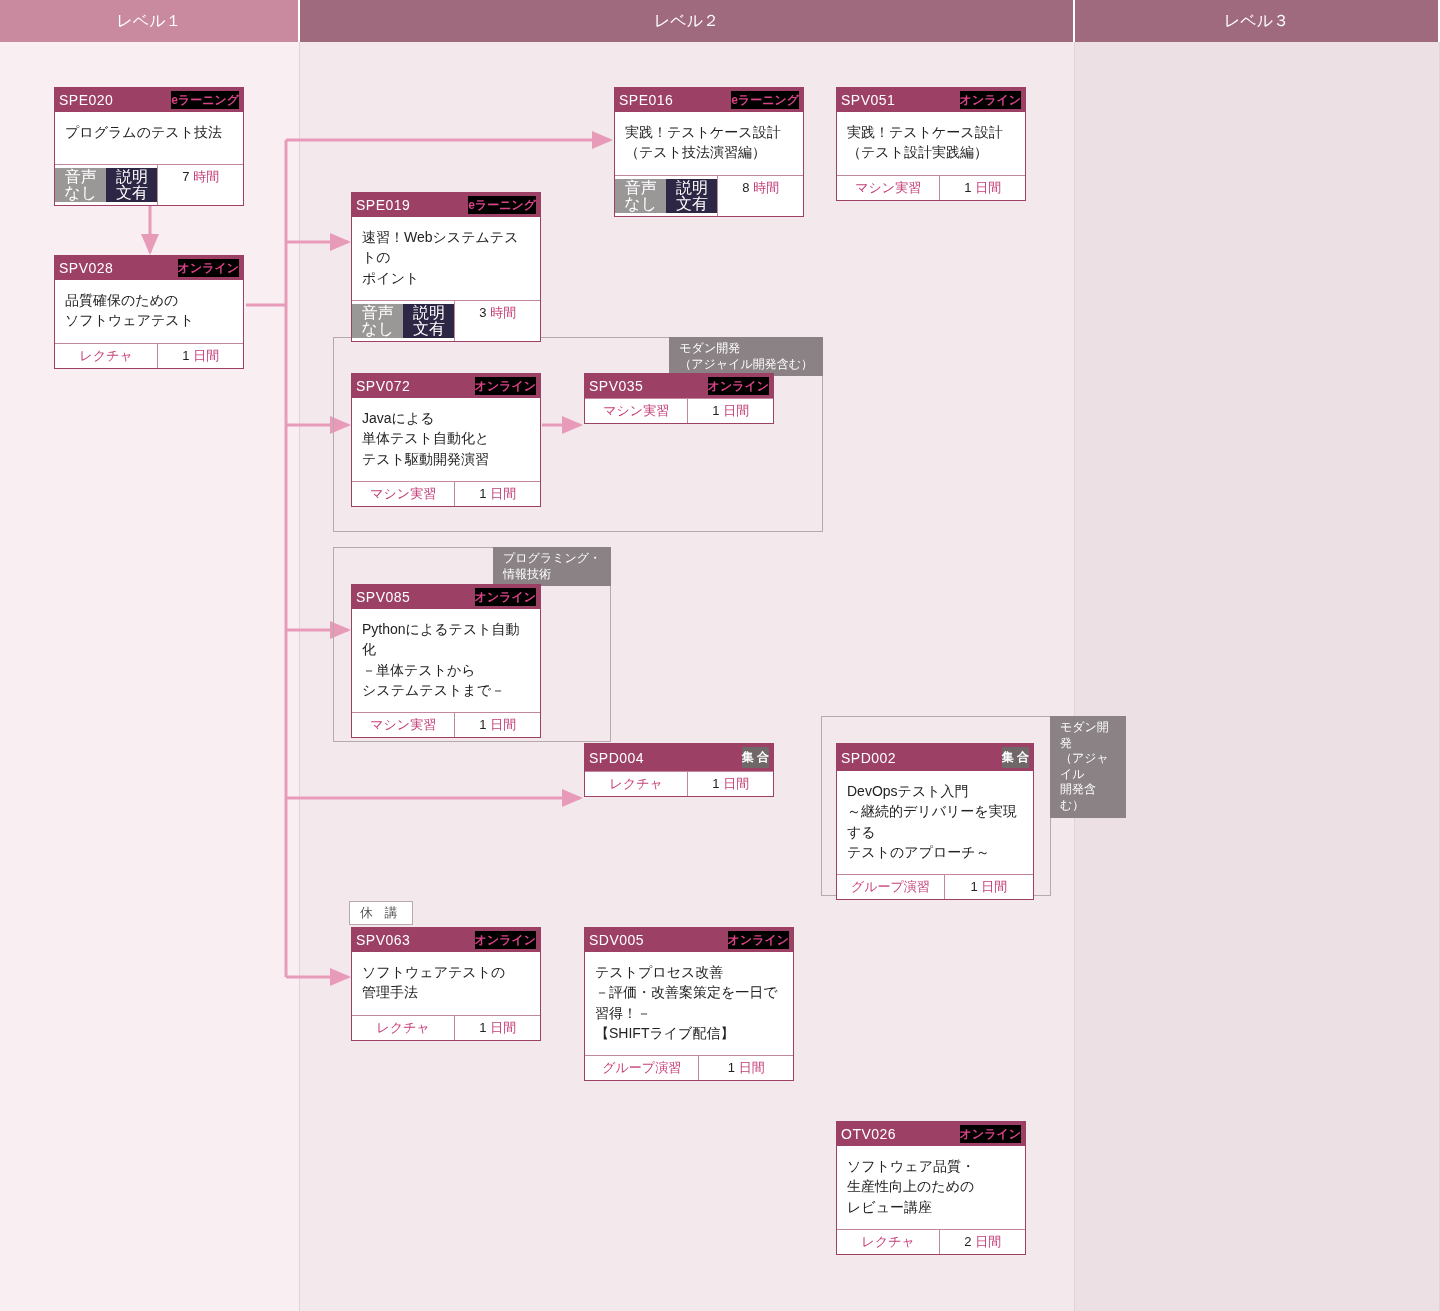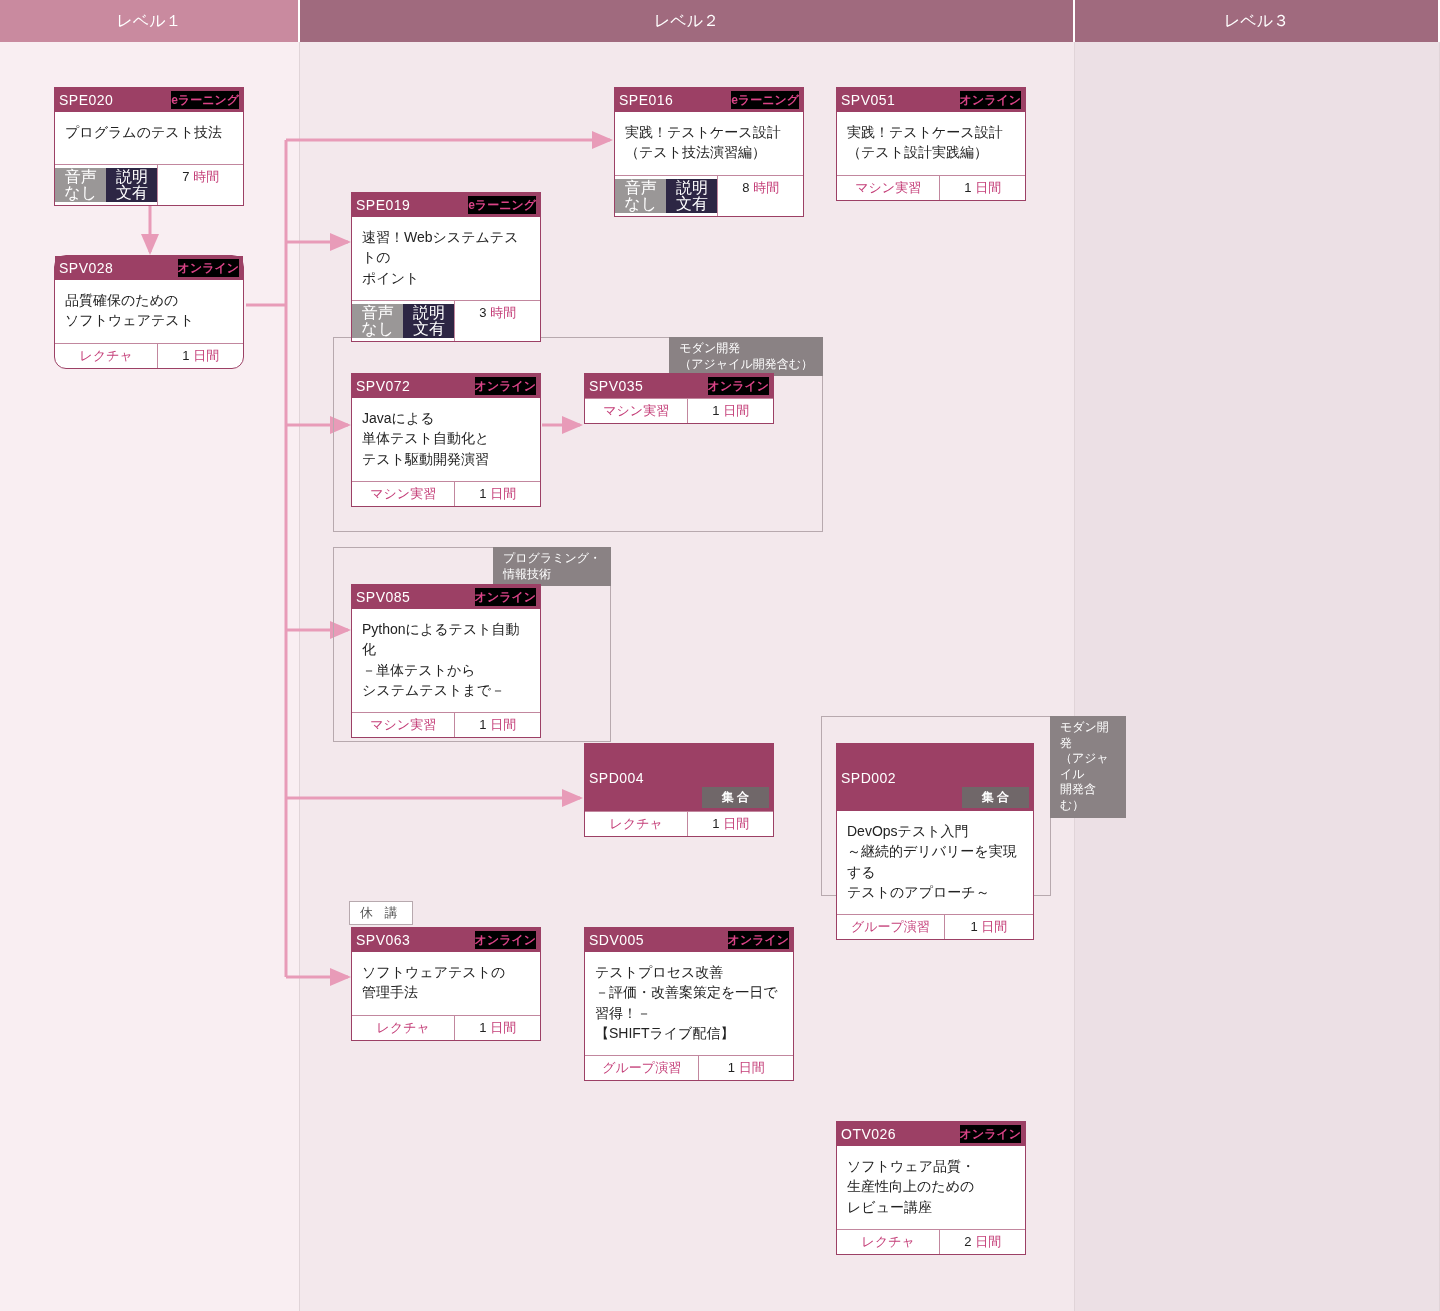--- a/index.html
+++ b/index.html
@@ -67,23 +67,22 @@
     font-size: 12px;
     padding: 0 0;
     border-radius: 0;
     font-weight: bold;
     line-height: 18px;
   }
   .badge-grey {
     background: #706769;
     color: #fff;
     font-size: 12px;
-    padding: 2px 20px;
+    padding: 2px 0;
     font-weight: bold;
-    margin-top: 40px;
   }
   .card-title {
     padding: 10px 10px 12px 10px;
     min-height: 52px;
     line-height: 1.45;
     font-size: 14px;
     color: #222;
   }
   .card-title-long { min-height: 72px; }
   .card-foot {
@@ -224,21 +223,21 @@
       <div class="foot-left mini-tags">
         <span class="mini-tag audio">音声なし</span>
           <span class="mini-tag desc">説明文有</span>
       </div>
       <div class="foot-right">
         <span>7</span> <span class="unit">時間</span>
       </div>
     </div>
   </div>
 
-  <div class="card" style="left:54px; top:255px;border-radius:12px;">
+  <div class="card" style="left:54px; top:255px;">
     <div class="card-head">
       <span class="code">SPV028</span>
       <span class="badge">オンライン</span>
     </div>
     <div class="card-title">品質確保のための<br>ソフトウェアテスト</div>
     <div class="card-foot">
       <div class="foot-left">レクチャ</div>
       <div class="foot-right">
         <span>1</span> <span class="unit">日間</span>
       </div>

